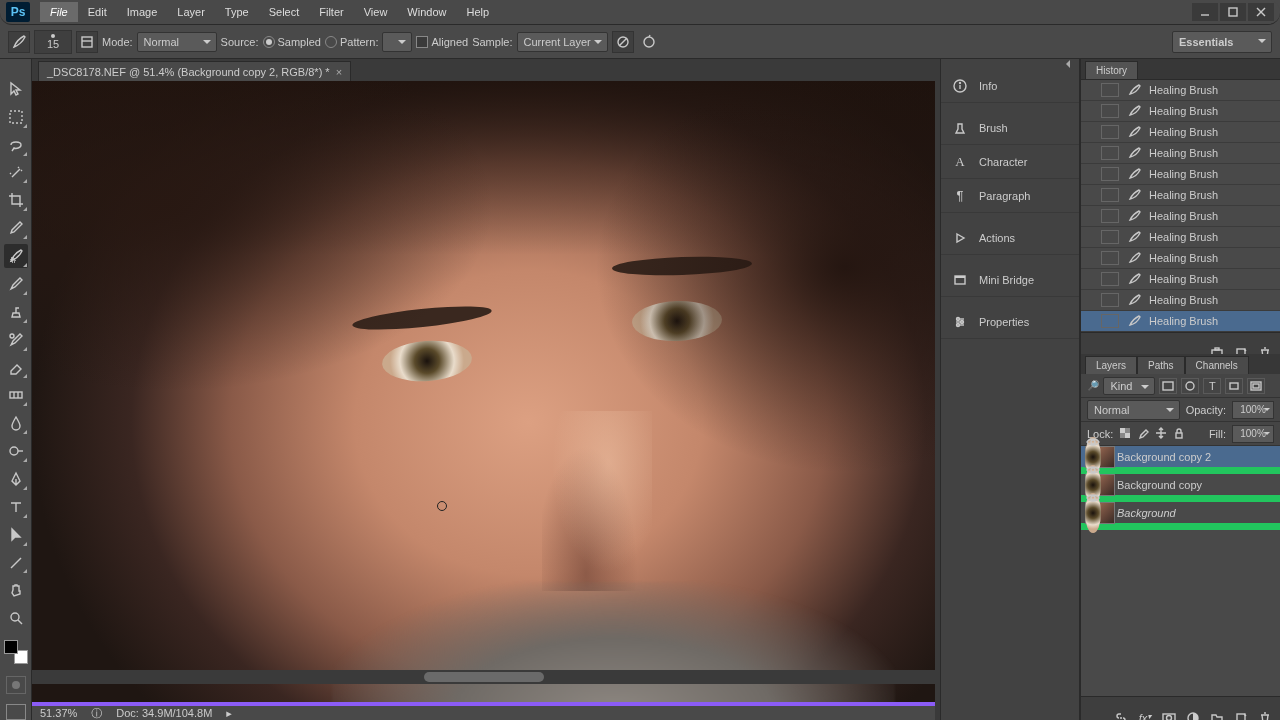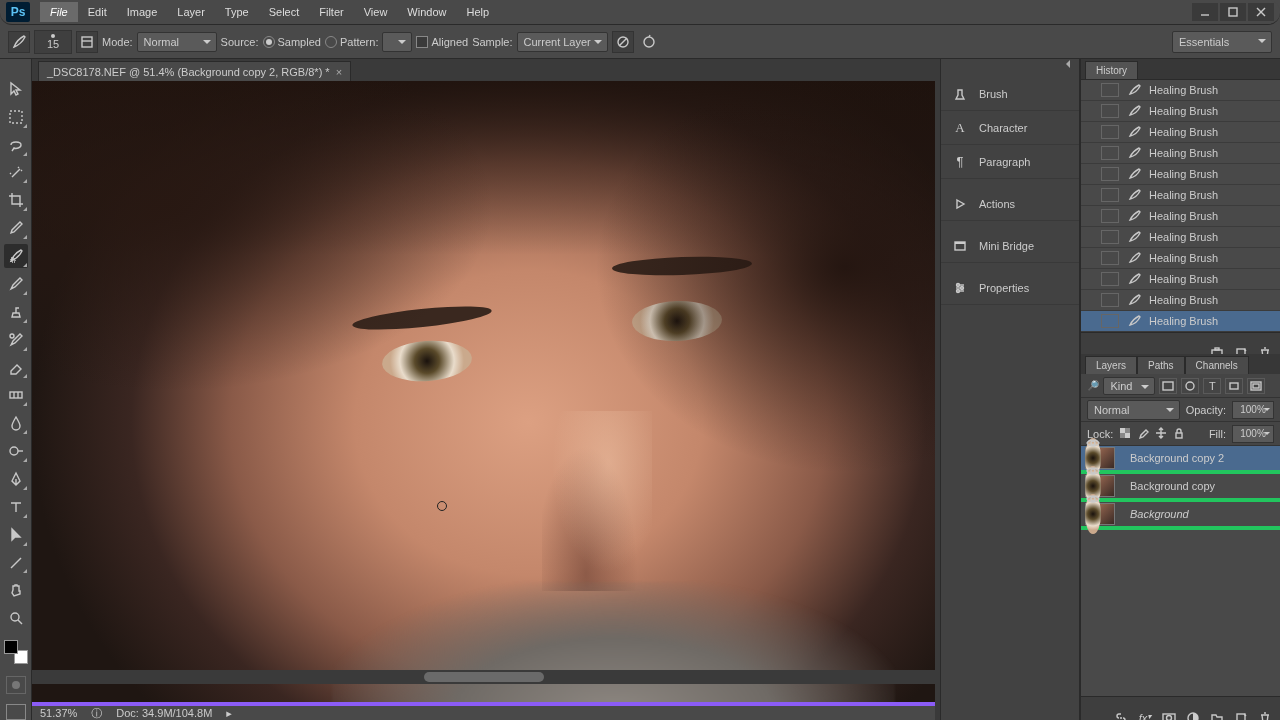--- a/index.html
+++ b/index.html
@@ -19,21 +19,21 @@
 .tool-ico { width:22px; height:22px; background:#3f3f3f; border:1px solid #333; display:flex; align-items:center; justify-content:center; }
 .brush-prev { width:38px; height:24px; background:#3f3f3f; border:1px solid #333; display:flex; flex-direction:column; align-items:center; justify-content:center; font-size:9px;}
 .brush-prev .dot{ width:4px;height:4px;background:#ccc;border-radius:50%;}
 .sq-btn { width:22px;height:22px;background:#3f3f3f;border:1px solid #333;display:flex;align-items:center;justify-content:center;}
 .lbl { color:#ccc; }
 .select { height:20px;background:#5a5a5a;border:1px solid #333;border-radius:2px;display:flex;align-items:center;padding:0 16px 0 6px;position:relative;min-width:70px;}
 .select::after{content:"";position:absolute;right:5px;top:7px;border:4px solid transparent;border-top-color:#ccc;}
 .radio{width:12px;height:12px;border:1px solid #888;border-radius:50%;display:inline-flex;align-items:center;justify-content:center;margin-right:3px;}
 .radio.on::after{content:"";width:6px;height:6px;background:#ccc;border-radius:50%;}
 .chk{width:12px;height:12px;border:1px solid #888;background:#3a3a3a;display:inline-block;margin-right:3px;vertical-align:middle;}
-.optbar-right{margin-left:auto;display:flex;gap:6px;align-items:center;}
+.optbar-right{margin-left:auto;display:flex;gap:6px;align-items:center;font-weight:bold;}
 .ws-switch{height:22px;min-width:100px;}
 
 
 .work { position:absolute; top:59px; bottom:0; left:0; right:0; display:flex; }
 .handle { width:5px; background:#3a3a3a; }
 
 
 .toolbox { width:32px; background:#494949; border-right:1px solid #2a2a2a; display:flex; flex-direction:column; align-items:center; padding-top:18px; gap:4px;}
 .tool{width:24px;height:24px;display:flex;align-items:center;justify-content:center;border-radius:2px;position:relative;}
 .tool.sel{background:#2d2d2d;}
@@ -84,21 +84,21 @@
 .lay-tabs{height:20px;background:#373737;display:flex;align-items:flex-end;padding-left:4px;gap:0;}
 .lfilter{height:24px;background:#454545;display:flex;align-items:center;gap:4px;padding:0 6px;border-bottom:1px solid #333;}
 .lf-sel{height:18px;min-width:52px;}
 .lf-ic{width:18px;height:16px;border:1px solid #5a5a5a;display:flex;align-items:center;justify-content:center;}
 .lrow{height:24px;background:#454545;display:flex;align-items:center;padding:0 6px;border-bottom:1px solid #333;gap:6px;}
 .lmode{flex:1;min-width:60px;}
 .num-box{width:42px;height:18px;background:#5a5a5a;border:1px solid #333;text-align:center;line-height:16px;font-size:10px;position:relative;}
 .num-box::after{content:"";position:absolute;right:3px;top:6px;border:3px solid transparent;border-top-color:#ccc;}
 .llock{height:24px;background:#454545;display:flex;align-items:center;padding:0 6px;gap:6px;border-bottom:1px solid #333;}
 .layer-list{flex:1;background:#494949;overflow:hidden;}
-.layer{height:28px;display:flex;align-items:center;border-bottom:4px solid #22c55e;padding:0 4px;gap:15px;}
+.layer{height:28px;display:flex;align-items:center;border-bottom:7px solid #22c55e;padding:0 4px;gap:2px;}
 .layer.sel{background:#4a6a8f;}
 .layer .eye{width:16px;text-align:center;}
 .layer .thumb{width:30px;height:22px;border:1px solid #777;background:linear-gradient(135deg,#b57b5f 0%,#3a2a25 100%);}
 .layer .nm{flex:1;font-size:11px;}
 .layer .nm.ital{font-style:italic;}
 .lay-foot{height:24px;background:#3e3e3e;border-top:1px solid #2a2a2a;display:flex;align-items:center;justify-content:flex-end;gap:10px;padding:0 8px;}
 
 
 svg{stroke:#c8c8c8;stroke-width:1.4;fill:none;}
 
@@ -361,20 +361,30 @@
       <span>Doc: 34.9M/104.8M</span>
       <span>▸</span>
     </div>
   </div>
 
   <div class="handle"></div>
 
   <div class="dock">
     <div class="dock-grip"></div>
     <div id="dock-items">
+        <div class="dock-item">
+          <span class="ico">
+            <svg width="14" height="14" viewBox="0 0 14 14">
+              <circle cx="7" cy="7" r="6"></circle>
+              <line x1="7" y1="6" x2="7" y2="10"></line>
+              <circle cx="7" cy="4" r="0.5" fill="#ccc"></circle>
+            </svg>
+          </span>
+          <span>Info</span>
+        </div>
         <div class="sep"></div>
         <div class="dock-item">
           <span class="ico">
             <svg width="14" height="14" viewBox="0 0 14 14">
               <path d="M5 3 L9 3 L9 8 L11 12 L3 12 L5 8 Z"></path>
             </svg>
           </span>
           <span>Brush</span>
         </div>
         <div class="dock-item">

